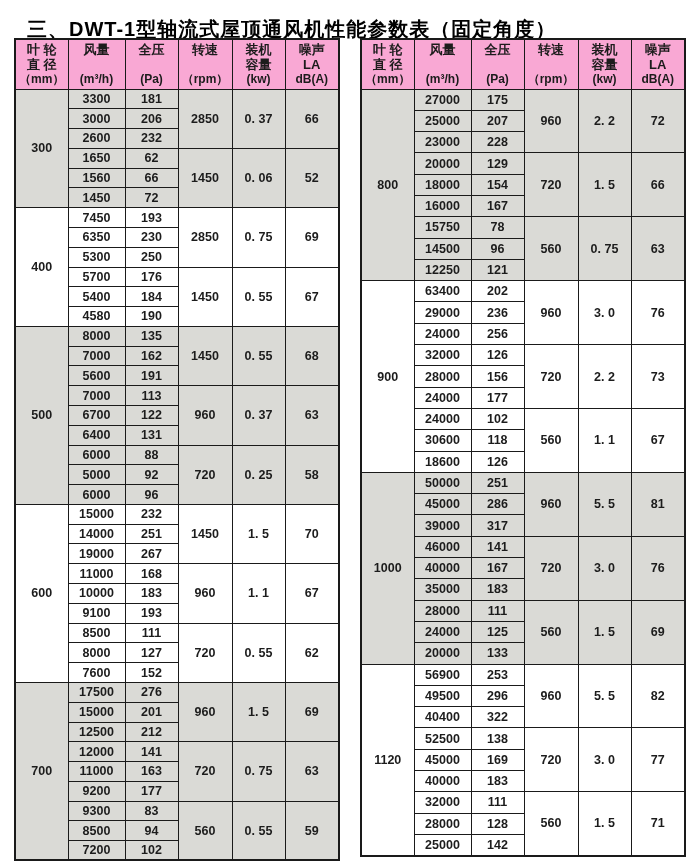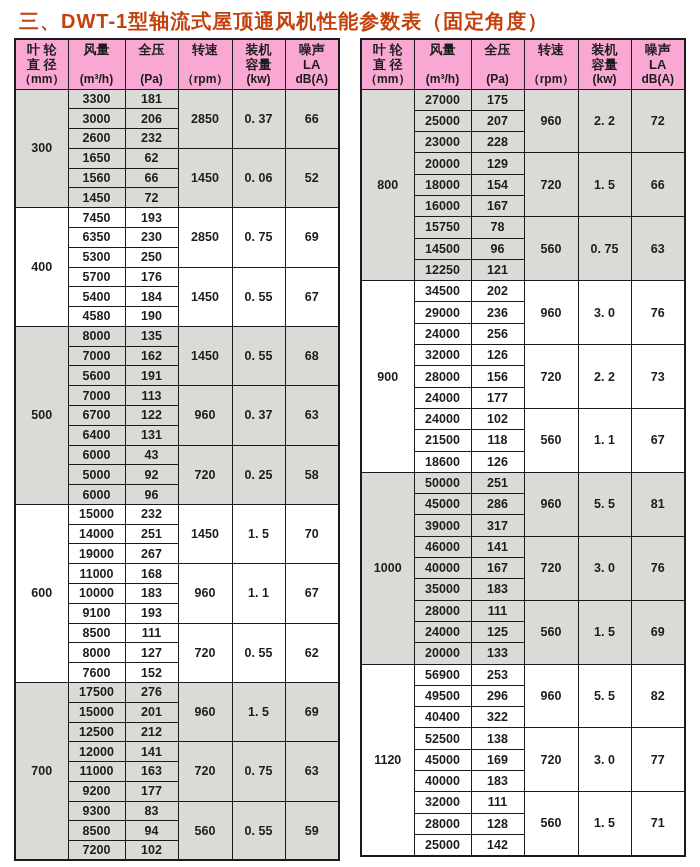--- a/index.html
+++ b/index.html
@@ -2,22 +2,22 @@
 <html><head>
 <meta charset="utf-8">
 <style>
   html,body{margin:0;padding:0;}
   body{
     width:700px;height:867px;background:#ffffff;position:relative;
     font-family:"Liberation Sans","DejaVu Sans",sans-serif;
     color:#1c1c1c;overflow:hidden;
   }
   .page-title{
-    position:absolute;left:15px;top:4px;margin:4px;
-    font-size:20px;font-weight:bold;letter-spacing:1px;color:#c2410c;
+    position:absolute;left:15px;top:4px;margin:12px;
+    font-size:20px;font-weight:bold;letter-spacing:1px;color:#000000;
     white-space:nowrap;
   }
   table.spec{
     position:absolute;top:38px;border-collapse:collapse;table-layout:fixed;
     border:2px solid #1a1a1a;background:#ffffff;
   }
   table.spec.left{left:14px;}
   table.spec.right{left:360px;}
   th,td{
     border:1px solid #1a1a1a;text-align:center;vertical-align:middle;
@@ -169,21 +169,21 @@
       <tr class="shaded">
         <td>6700</td>
         <td>122</td>
       </tr>
       <tr class="shaded">
         <td>6400</td>
         <td>131</td>
       </tr>
       <tr class="shaded">
         <td>6000</td>
-        <td>43</td>
+        <td>88</td>
         <td rowspan="3">720</td>
         <td rowspan="3">0. 25</td>
         <td rowspan="3">58</td>
       </tr>
       <tr class="shaded">
         <td>5000</td>
         <td>92</td>
       </tr>
       <tr class="shaded">
         <td>6000</td>
@@ -368,21 +368,21 @@
       <tr class="shaded">
         <td>14500</td>
         <td>96</td>
       </tr>
       <tr class="shaded">
         <td>12250</td>
         <td>121</td>
       </tr>
       <tr>
         <td rowspan="9">900</td>
-        <td>34500</td>
+        <td>63400</td>
         <td>202</td>
         <td rowspan="3">960</td>
         <td rowspan="3">3. 0</td>
         <td rowspan="3">76</td>
       </tr>
       <tr>
         <td>29000</td>
         <td>236</td>
       </tr>
       <tr>
@@ -405,21 +405,21 @@
         <td>177</td>
       </tr>
       <tr>
         <td>24000</td>
         <td>102</td>
         <td rowspan="3">560</td>
         <td rowspan="3">1. 1</td>
         <td rowspan="3">67</td>
       </tr>
       <tr>
-        <td>21500</td>
+        <td>30600</td>
         <td>118</td>
       </tr>
       <tr>
         <td>18600</td>
         <td>126</td>
       </tr>
       <tr class="shaded">
         <td rowspan="9">1000</td>
         <td>50000</td>
         <td>251</td>

